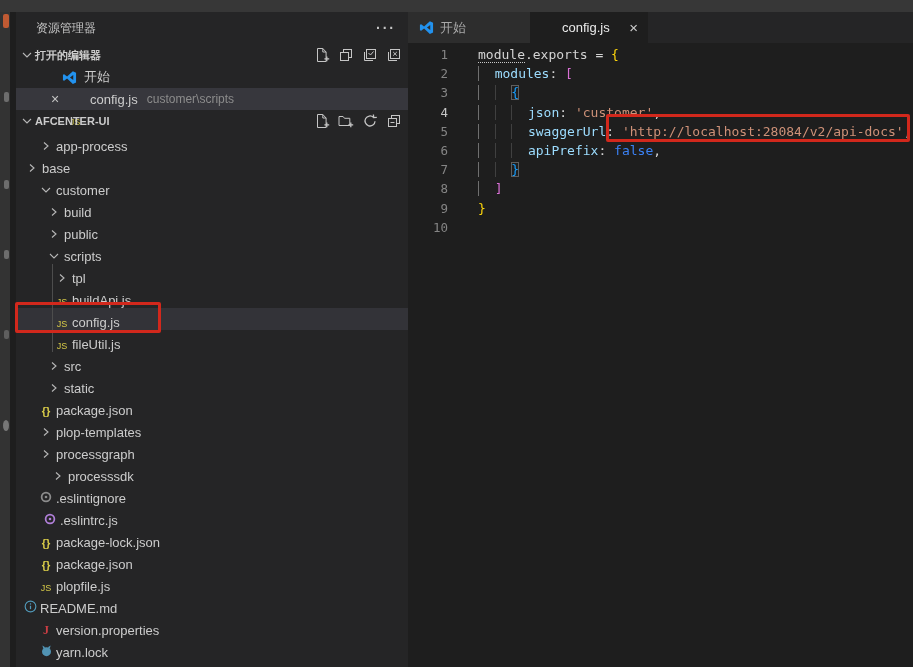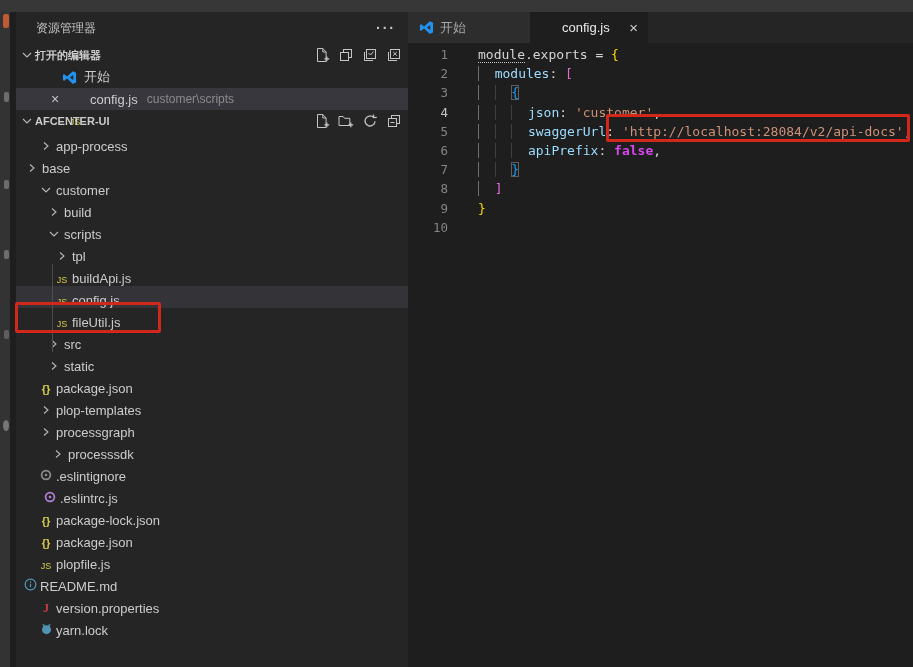--- a/index.html
+++ b/index.html
@@ -50,21 +50,21 @@
   .tab-close { margin-left:auto; color:#cccccc; font-size:15px; line-height:15px; cursor:pointer; }
 
   #code { padding-top:2px; font-family:"DejaVu Sans Mono", monospace; font-size:13px; }
   .cl { height:19.2px; line-height:19.2px; display:flex; }
   .ln { flex:none; width:40px; text-align:right; color:#858585; margin-right:30px; font-size:12.5px; }
   .ln-a { color:#c6c6c6; }
   .ct { white-space:pre; }
   .tk-w  { color:#d4d4d4; }
   .tk-prop { color:#9cdcfe; }
   .tk-str { color:#ce9178; }
-  .tk-kw { color:#d946ef;font-weight:bold; }
+  .tk-kw { color:#3b82f6; }
   .tk-b1 { color:#ffd70b; }
   .tk-b2 { color:#da70d6; }
   .tk-b3 { color:#179fff; }
   .tk-g  { border-left:1px solid #404040; }
   .tk-ga { border-left:1px solid #6f6f6f; }
   .dotted { border-bottom:1px dotted #c8c8c8; }
   .match { outline:1px solid #5f5f5f; outline-offset:-1px; }
 
   .redbox { position:absolute; border:3px solid #d2281c; border-radius:2px; pointer-events:none; z-index:20; }
 </style>
@@ -211,20 +211,28 @@
     <span class="marker">
           <svg width="16" height="16" viewBox="0 0 16 16">
             <path d="M6 4.5l4 3.5-4 3.5" fill="none" stroke="#b8b8b8" stroke-width="1.1"></path>
           </svg>
         </span>
     <span class="tree-label">build</span>
   </div>
       <div class="tree-row" style="padding-left:30px">
     <span class="marker">
           <svg width="16" height="16" viewBox="0 0 16 16">
+            <path d="M6 4.5l4 3.5-4 3.5" fill="none" stroke="#b8b8b8" stroke-width="1.1"></path>
+          </svg>
+        </span>
+    <span class="tree-label">public</span>
+  </div>
+      <div class="tree-row" style="padding-left:30px">
+    <span class="marker">
+          <svg width="16" height="16" viewBox="0 0 16 16">
             <path d="M4 6l4 4 4-4" fill="none" stroke="#b8b8b8" stroke-width="1.1"></path>
           </svg>
         </span>
     <span class="tree-label">scripts</span>
   </div>
       <div class="tree-row" style="padding-left:38px">
     <span class="marker">
           <svg width="16" height="16" viewBox="0 0 16 16">
             <path d="M6 4.5l4 3.5-4 3.5" fill="none" stroke="#b8b8b8" stroke-width="1.1"></path>
           </svg>

